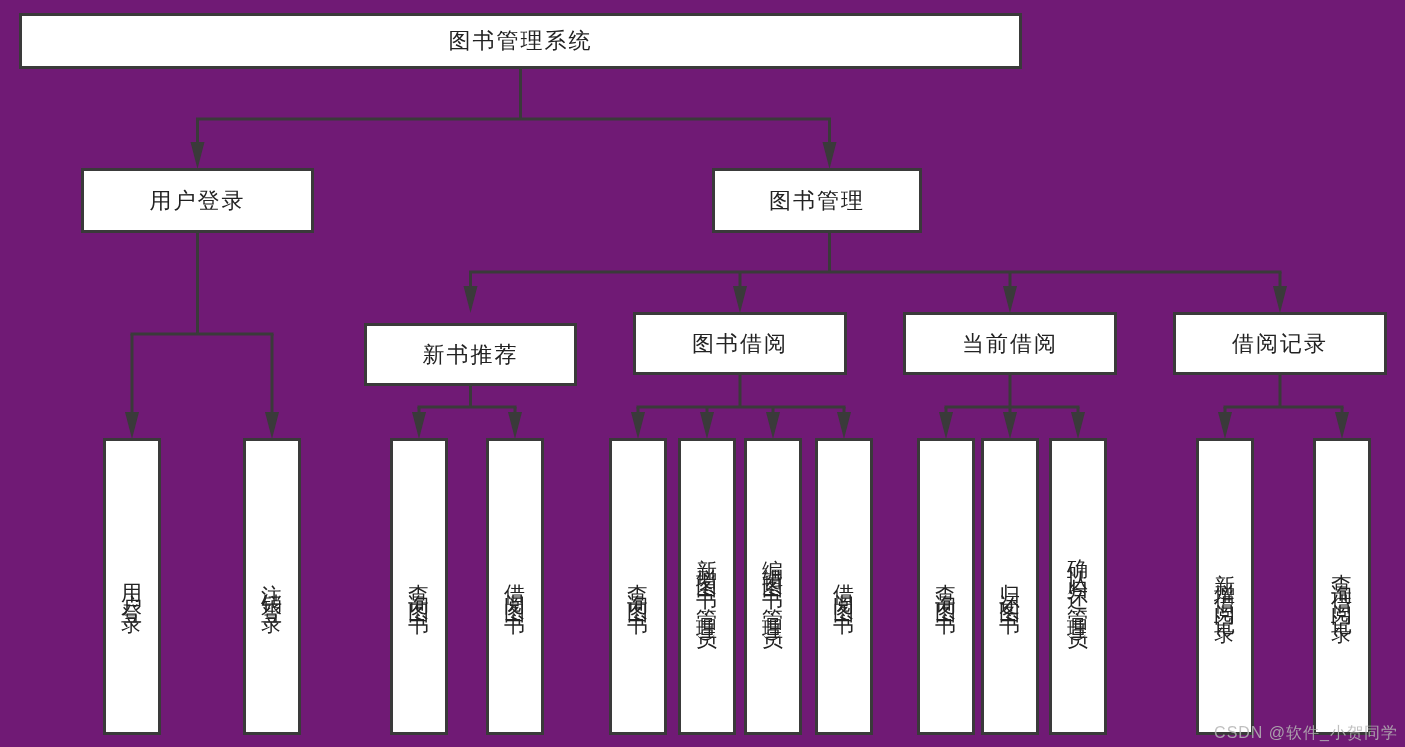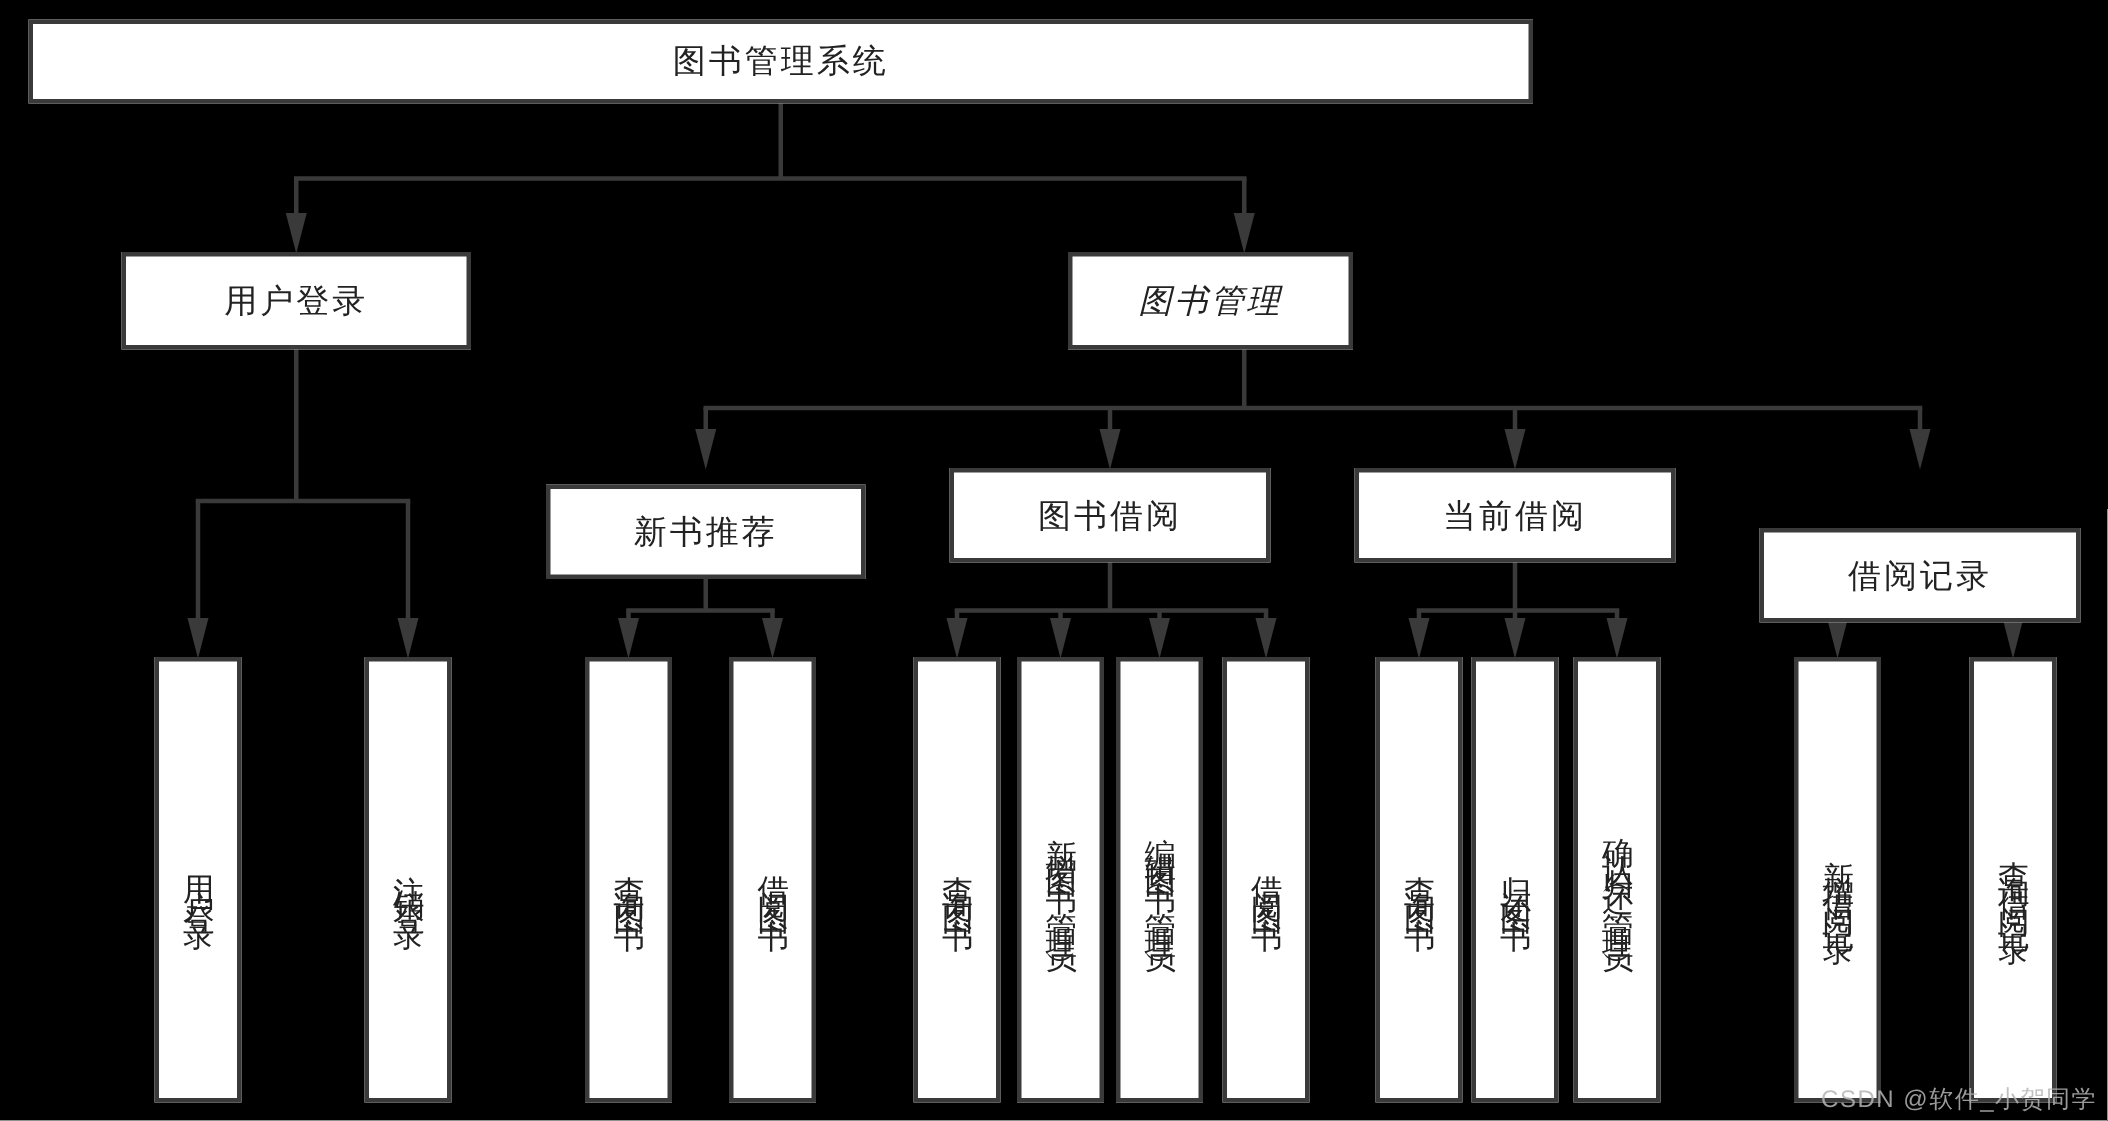--- a/index.html
+++ b/index.html
@@ -5,21 +5,21 @@
   html, body {
     margin: 0;
     padding: 0;
     background: #ffffff;
     font-family: "Liberation Sans", "DejaVu Sans", sans-serif;
   }
   .canvas {
     position: relative;
     width: 1405px;
     height: 747px;
-    background: #000000;
+    background: #701a75;
     overflow: hidden;
   }
   #connectors {
     position: absolute;
     left: 0;
     top: 0;
     pointer-events: none;
   }
   .node {
     position: absolute;
@@ -113,33 +113,33 @@
       <line x1="1342" y1="407" x2="1342" y2="418" stroke="#3a3a3a" stroke-width="3"></line>
       <polygon points="1335,412 1349,412 1342,439" fill="#3a3a3a"></polygon>
     </svg>
   <div id="nodes">
       <div class="node horizontal" style="left: 19px; top: 13px; width: 1003px; height: 56px;">
         <span class="node-label">图书管理系统</span>
       </div>
       <div class="node horizontal" style="left: 81px; top: 168px; width: 233px; height: 65px;">
         <span class="node-label">用户登录</span>
       </div>
-      <div class="node horizontal" style="left: 712px; top: 168px; width: 190px; height: 65px; font-style: italic;">
+      <div class="node horizontal" style="left: 712px; top: 168px; width: 210px; height: 65px;">
         <span class="node-label">图书管理</span>
       </div>
       <div class="node horizontal" style="left: 364px; top: 323px; width: 213px; height: 63px;">
         <span class="node-label">新书推荐</span>
       </div>
       <div class="node horizontal" style="left: 633px; top: 312px; width: 214px; height: 63px;">
         <span class="node-label">图书借阅</span>
       </div>
       <div class="node horizontal" style="left: 903px; top: 312px; width: 214px; height: 63px; text-align: right;">
         <span class="node-label">当前借阅</span>
       </div>
-      <div class="node horizontal" style="left: 1173px; top: 312px; width: 214px; height: 63px; margin-top: 40px;">
+      <div class="node horizontal" style="left: 1173px; top: 312px; width: 214px; height: 63px;">
         <span class="node-label">借阅记录</span>
       </div>
       <div class="node vertical" style="left: 103px; top: 438px; width: 58px; height: 297px;">
         <span class="node-label">用户登录</span>
       </div>
       <div class="node vertical" style="left: 243px; top: 438px; width: 58px; height: 297px;">
         <span class="node-label">注销登录</span>
       </div>
       <div class="node vertical" style="left: 390px; top: 438px; width: 58px; height: 297px;">
         <span class="node-label">查询图书</span>

